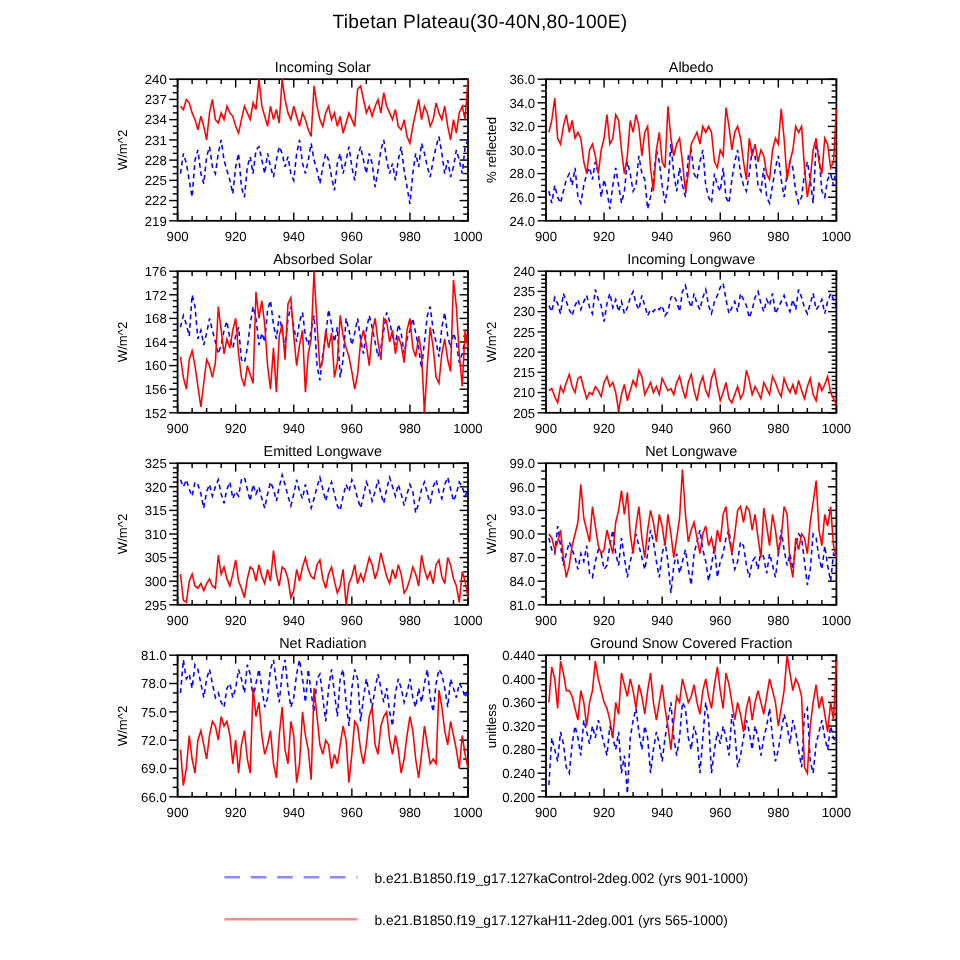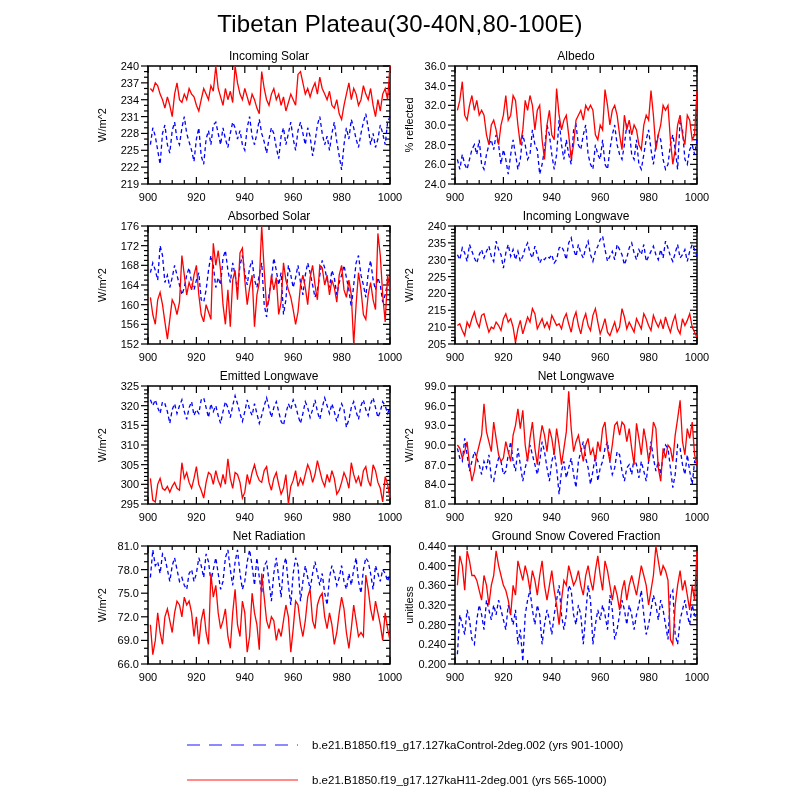--- a/index.html
+++ b/index.html
@@ -1,23 +1,23 @@
 <!DOCTYPE html>
 <html><head>
 <meta charset="utf-8">
 <style>
   html,body{margin:0;padding:0;}
   body{width:800px;height:800px;background:#ffffff;position:relative;
        font-family:"Liberation Sans",sans-serif;color:#000;overflow:hidden;}
   .main-title{position:absolute;top:10px;left:0;width:800px;text-align:center;
-              font-size:24px;letter-spacing:0.2px;}
+              font-size:16px;letter-spacing:0.2px;}
   .panel{position:absolute;width:340px;height:170px;overflow:visible;}
   .panel text{fill:#000;font-family:"Liberation Sans",sans-serif;}
   .legend{position:absolute;top:727px;left:185px;}
-  .legend-row{display:flex;align-items:center;height:35px;}
+  .legend-row{display:flex;align-items:flex-start;height:35px;}
   .lsw{flex:0 0 auto;}
   .llab{margin-left:12px;font-size:11.5px;white-space:nowrap;}
 </style>
 </head>
 <body>
 
 <div>
   <div class="main-title">Tibetan Plateau(30-40N,80-100E)</div>
 
   <svg class="panel" viewBox="0 0 340 170" style="left: 86px; top: 50px;">

